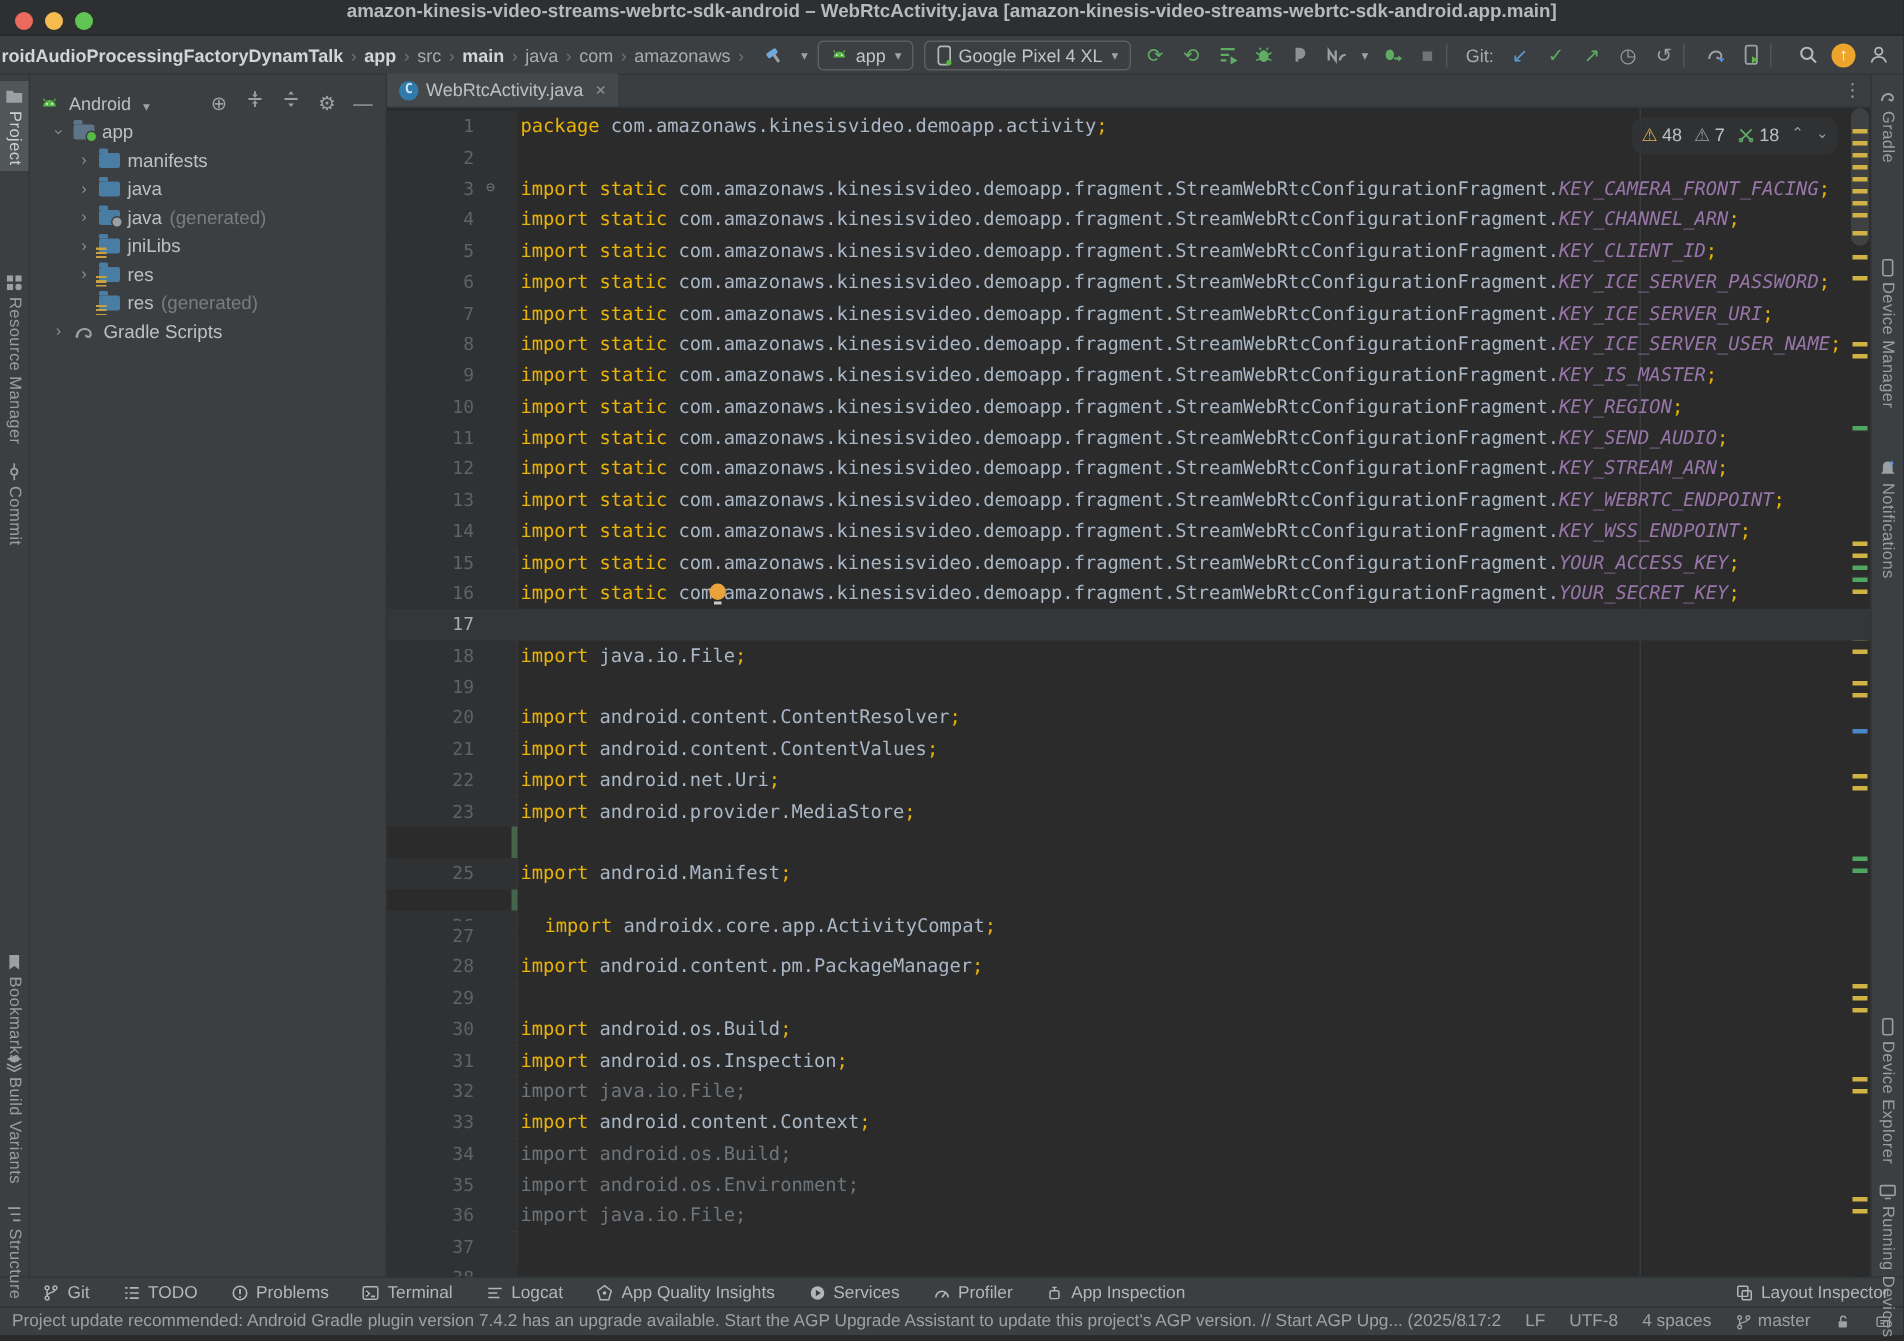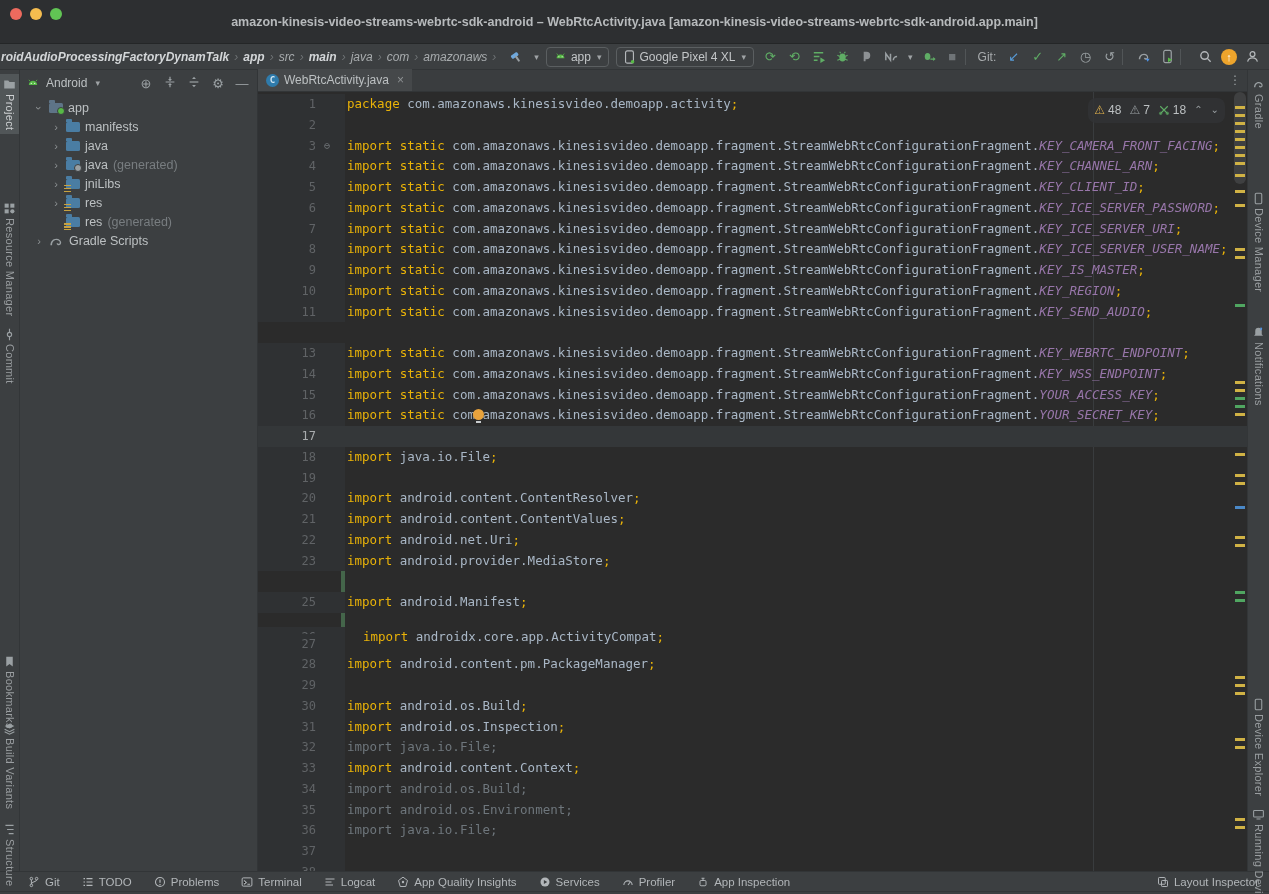--- a/index.html
+++ b/index.html
@@ -1,30 +1,30 @@
 <!DOCTYPE html>
 <html><head>
 <meta charset="utf-8">
 <style>
   * { margin:0; padding:0; box-sizing:border-box; }
   html,body { width:1269px; height:894px; overflow:hidden; background:#2b2b2b;
     font-family:"Liberation Sans", sans-serif; -webkit-font-smoothing:antialiased; }
 
   
-  .titlebar { height:44px; background:#2d2f31; display:flex; align-items:center;
+  .titlebar { height:24px; background:#2d2f31; display:flex; align-items:flex-start;
     position:relative; border-bottom:1px solid #242627; }
   .traffic { position:absolute; left:10px; top:8px; display:flex; gap:8px; }
   .tl { width:12px; height:12px; border-radius:50%; }
   .tl.red{background:#ed6a5e}.tl.yel{background:#f5bd4f}.tl.grn{background:#61c554}
   .win-title { flex:1; text-align:center; font-size:12.5px; font-weight:bold; color:#b7babc; }
 
   
   .toolbar { height:26px; background:#3c3f41; border-bottom:1px solid #323537;
     display:flex; align-items:center; padding:0 6px 0 0; font-size:12px; color:#9fa3a6; white-space:nowrap; }
-  .bc { display:flex; align-items:flex-start; overflow:hidden;font-style:italic; }
+  .bc { display:flex; align-items:flex-start; overflow:hidden; }
   .bc-item { color:#a8acae; padding:0 1px; }
   .bc-item.bold { color:#d3d6d8; font-weight:bold; }
   .bc-sep { color:#6f7375; margin:0 4px; font-size:12px; }
   .tb-group { display:flex; align-items:center; gap:7px; margin-left:8px; }
   .tb-btn { display:flex; align-items:center; gap:4px; border:1px solid #5b5f61; border-radius:4px;
     padding:1px 7px; height:20px; color:#c3c6c8; }
   .tb-caret { color:#9fa3a6; font-size:9px; margin-left:2px; }
   .tb-ic { width:17px; height:17px; display:flex; align-items:center; justify-content:center; }
   .tb-ic svg { width:15px; height:15px; }
   .tb-sep { width:1px; height:16px; background:#515557; margin:0 4px; }
@@ -40,21 +40,21 @@
   .stripe.left { width:20px; border-right:1px solid #333638; }
   .stripe.right { width:22px; border-left:1px solid #333638; }
   .stripe-item { position:absolute; left:0; width:100%; display:flex; flex-direction:column;
     align-items:center; gap:3px; color:#9a9ea1; font-size:11px; cursor:default; }
   .stripe-item .vlabel { writing-mode:vertical-rl; letter-spacing:.3px; }
   .stripe-item.active { background:#515658; color:#cdd0d2; padding:4px 0; }
   .stripe-item svg { width:13px; height:13px; }
 
   
   .project { width:238px; background:#3c3f41; border-right:1px solid #323537; display:flex; flex-direction:column; }
-  .proj-head { height:26px; display:flex; align-items:center; padding:0 6px; gap:6px; color:#bcc0c2; font-size:12px; }
+  .proj-head { height:26px; display:flex; align-items:flex-end; padding:0 6px; gap:6px; color:#bcc0c2; font-size:12px; }
   .proj-head .spacer{flex:1}
   .ph-ic { color:#9aa0a3; font-size:13px; width:18px; text-align:center; }
   .ph-ic svg{width:14px;height:14px}
   .tree { flex:1; padding-top:2px; font-size:12.5px; color:#bcc0c2; overflow:hidden; }
   .tree-row { height:19px; display:flex; align-items:center; gap:5px; }
   .tr-arrow { width:10px; color:#8d9193; font-size:11px; text-align:center; display:inline-block; }
   .tr-arrow.open{ transform:rotate(90deg); }
   .fo { width:14px; height:10px; background:#4a7da3; border-radius:1.5px; position:relative; flex:0 0 auto; }
   .fo::before { content:""; position:absolute; top:-3px; left:0; width:6px; height:3px; background:inherit;
     border-radius:1px 1px 0 0; }
@@ -475,20 +475,21 @@
         <div class="code-line" style="top: 22.75px;"><span class="gutter"><span class="lnum">2</span><span class="fold"></span></span><span class="ctext"></span></div>
         <div class="code-line" style="top: 43.5px;"><span class="gutter"><span class="lnum">3</span><span class="fold">⊖</span></span><span class="ctext"><span class="tok-kw">import static </span><span class="tok-pl">com.amazonaws.kinesisvideo.demoapp.fragment.StreamWebRtcConfigurationFragment.</span><span class="tok-cn">KEY_CAMERA_FRONT_FACING</span><span class="tok-kw">;</span></span></div>
         <div class="code-line" style="top: 64.25px;"><span class="gutter"><span class="lnum">4</span><span class="fold"></span></span><span class="ctext"><span class="tok-kw">import static </span><span class="tok-pl">com.amazonaws.kinesisvideo.demoapp.fragment.StreamWebRtcConfigurationFragment.</span><span class="tok-cn">KEY_CHANNEL_ARN</span><span class="tok-kw">;</span></span></div>
         <div class="code-line" style="top: 85px;"><span class="gutter"><span class="lnum">5</span><span class="fold"></span></span><span class="ctext"><span class="tok-kw">import static </span><span class="tok-pl">com.amazonaws.kinesisvideo.demoapp.fragment.StreamWebRtcConfigurationFragment.</span><span class="tok-cn">KEY_CLIENT_ID</span><span class="tok-kw">;</span></span></div>
         <div class="code-line" style="top: 105.75px;"><span class="gutter"><span class="lnum">6</span><span class="fold"></span></span><span class="ctext"><span class="tok-kw">import static </span><span class="tok-pl">com.amazonaws.kinesisvideo.demoapp.fragment.StreamWebRtcConfigurationFragment.</span><span class="tok-cn">KEY_ICE_SERVER_PASSWORD</span><span class="tok-kw">;</span></span></div>
         <div class="code-line" style="top: 126.5px;"><span class="gutter"><span class="lnum">7</span><span class="fold"></span></span><span class="ctext"><span class="tok-kw">import static </span><span class="tok-pl">com.amazonaws.kinesisvideo.demoapp.fragment.StreamWebRtcConfigurationFragment.</span><span class="tok-cn">KEY_ICE_SERVER_URI</span><span class="tok-kw">;</span></span></div>
         <div class="code-line" style="top: 147.25px;"><span class="gutter"><span class="lnum">8</span><span class="fold"></span></span><span class="ctext"><span class="tok-kw">import static </span><span class="tok-pl">com.amazonaws.kinesisvideo.demoapp.fragment.StreamWebRtcConfigurationFragment.</span><span class="tok-cn">KEY_ICE_SERVER_USER_NAME</span><span class="tok-kw">;</span></span></div>
         <div class="code-line" style="top: 168px;"><span class="gutter"><span class="lnum">9</span><span class="fold"></span></span><span class="ctext"><span class="tok-kw">import static </span><span class="tok-pl">com.amazonaws.kinesisvideo.demoapp.fragment.StreamWebRtcConfigurationFragment.</span><span class="tok-cn">KEY_IS_MASTER</span><span class="tok-kw">;</span></span></div>
         <div class="code-line" style="top: 188.75px;"><span class="gutter"><span class="lnum">10</span><span class="fold"></span></span><span class="ctext"><span class="tok-kw">import static </span><span class="tok-pl">com.amazonaws.kinesisvideo.demoapp.fragment.StreamWebRtcConfigurationFragment.</span><span class="tok-cn">KEY_REGION</span><span class="tok-kw">;</span></span></div>
         <div class="code-line" style="top: 209.5px;"><span class="gutter"><span class="lnum">11</span><span class="fold"></span></span><span class="ctext"><span class="tok-kw">import static </span><span class="tok-pl">com.amazonaws.kinesisvideo.demoapp.fragment.StreamWebRtcConfigurationFragment.</span><span class="tok-cn">KEY_SEND_AUDIO</span><span class="tok-kw">;</span></span></div>
+        <div class="code-line" style="top: 230.25px;"><span class="gutter"><span class="lnum">12</span><span class="fold"></span></span><span class="ctext"><span class="tok-kw">import static </span><span class="tok-pl">com.amazonaws.kinesisvideo.demoapp.fragment.StreamWebRtcConfigurationFragment.</span><span class="tok-cn">KEY_STREAM_ARN</span><span class="tok-kw">;</span></span></div>
         <div class="code-line" style="top: 251px;"><span class="gutter"><span class="lnum">13</span><span class="fold"></span></span><span class="ctext"><span class="tok-kw">import static </span><span class="tok-pl">com.amazonaws.kinesisvideo.demoapp.fragment.StreamWebRtcConfigurationFragment.</span><span class="tok-cn">KEY_WEBRTC_ENDPOINT</span><span class="tok-kw">;</span></span></div>
         <div class="code-line" style="top: 271.75px;"><span class="gutter"><span class="lnum">14</span><span class="fold"></span></span><span class="ctext"><span class="tok-kw">import static </span><span class="tok-pl">com.amazonaws.kinesisvideo.demoapp.fragment.StreamWebRtcConfigurationFragment.</span><span class="tok-cn">KEY_WSS_ENDPOINT</span><span class="tok-kw">;</span></span></div>
         <div class="code-line" style="top: 292.5px;"><span class="gutter"><span class="lnum">15</span><span class="fold"></span></span><span class="ctext"><span class="tok-kw">import static </span><span class="tok-pl">com.amazonaws.kinesisvideo.demoapp.fragment.StreamWebRtcConfigurationFragment.</span><span class="tok-cn">YOUR_ACCESS_KEY</span><span class="tok-kw">;</span></span></div>
         <div class="code-line" style="top: 313.25px;"><span class="gutter"><span class="lnum">16</span><span class="fold"></span></span><span class="ctext"><span class="tok-kw">import static </span><span class="tok-pl">com.amazonaws.kinesisvideo.demoapp.fragment.StreamWebRtcConfigurationFragment.</span><span class="tok-cn">YOUR_SECRET_KEY</span><span class="tok-kw">;</span></span></div>
         <div class="code-line caret-line" style="top: 334px;"><span class="gutter"><span class="lnum">17</span><span class="fold"></span></span><span class="ctext"></span></div>
         <div class="code-line" style="top: 354.75px;"><span class="gutter"><span class="lnum">18</span><span class="fold"></span></span><span class="ctext"><span class="tok-kw">import </span><span class="tok-pl">java.io.File</span><span class="tok-kw">;</span></span></div>
         <div class="code-line" style="top: 375.5px;"><span class="gutter"><span class="lnum">19</span><span class="fold"></span></span><span class="ctext"></span></div>
         <div class="code-line" style="top: 396.25px;"><span class="gutter"><span class="lnum">20</span><span class="fold"></span></span><span class="ctext"><span class="tok-kw">import </span><span class="tok-pl">android.content.ContentResolver</span><span class="tok-kw">;</span></span></div>
         <div class="code-line" style="top: 417px;"><span class="gutter"><span class="lnum">21</span><span class="fold"></span></span><span class="ctext"><span class="tok-kw">import </span><span class="tok-pl">android.content.ContentValues</span><span class="tok-kw">;</span></span></div>
         <div class="code-line" style="top: 437.75px;"><span class="gutter"><span class="lnum">22</span><span class="fold"></span></span><span class="ctext"><span class="tok-kw">import </span><span class="tok-pl">android.net.Uri</span><span class="tok-kw">;</span></span></div>

